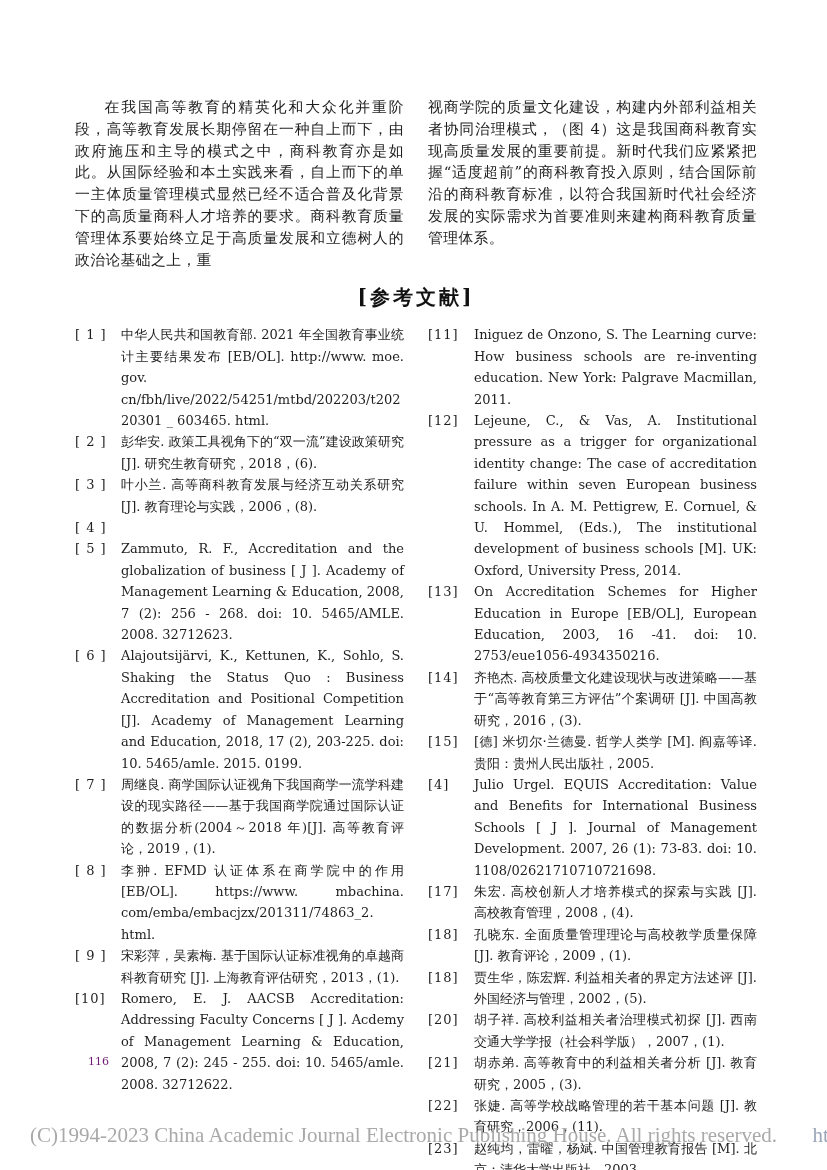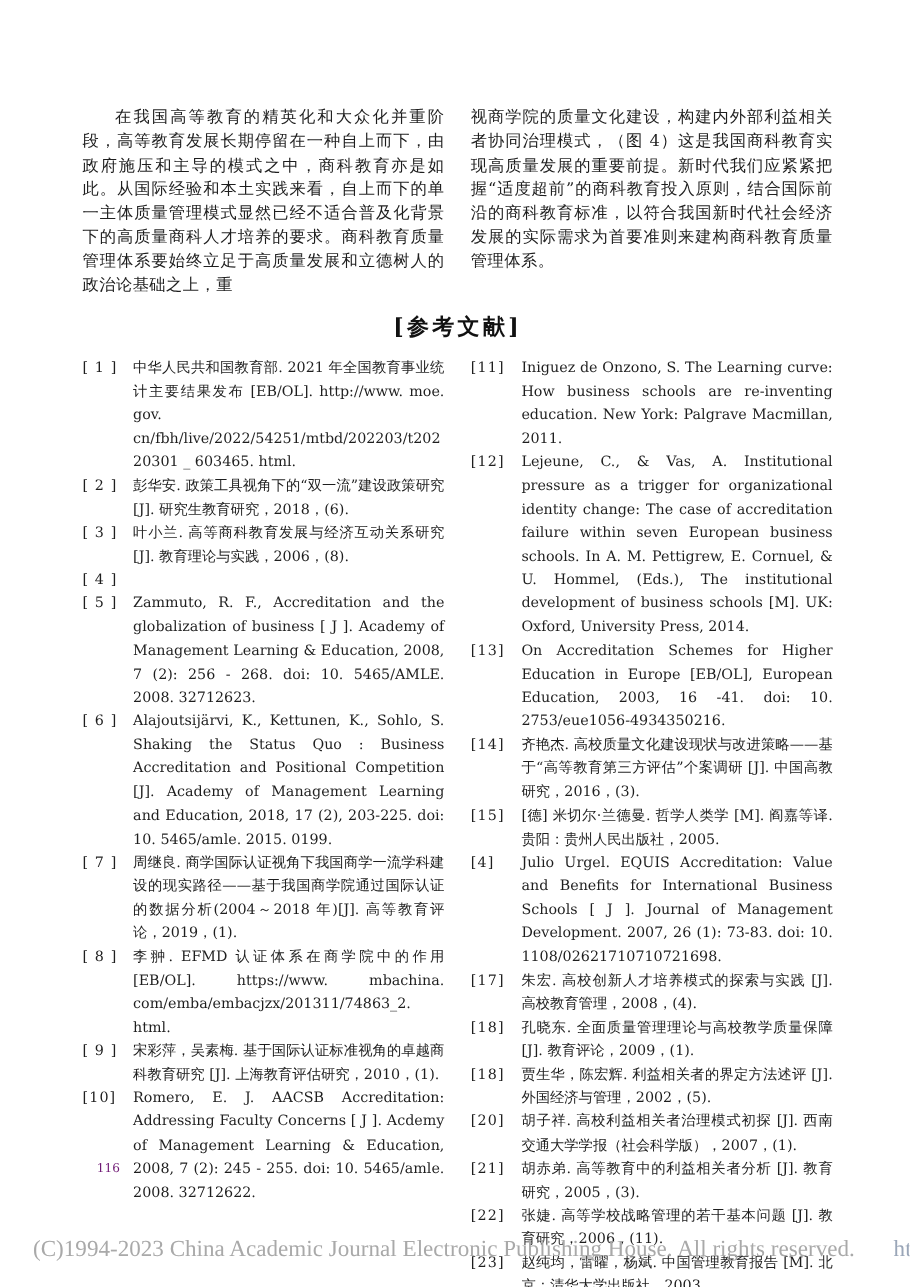--- a/index.html
+++ b/index.html
@@ -136,21 +136,21 @@
           <div class="ref-item">
             <span class="ref-label">[ 7 ]</span>
             <div class="ref-text">周继良. 商学国际认证视角下我国商学一流学科建设的现实路径——基于我国商学院通过国际认证的数据分析(2004～2018 年)[J]. 高等教育评论，2019，(1).</div>
           </div>
           <div class="ref-item">
             <span class="ref-label">[ 8 ]</span>
             <div class="ref-text">李翀. EFMD 认证体系在商学院中的作用 [EB/OL]. https://www. mbachina. com/emba/embacjzx/201311/74863_2. html.</div>
           </div>
           <div class="ref-item">
             <span class="ref-label">[ 9 ]</span>
-            <div class="ref-text">宋彩萍，吴素梅. 基于国际认证标准视角的卓越商科教育研究 [J]. 上海教育评估研究，2010，(1).</div>
+            <div class="ref-text">宋彩萍，吴素梅. 基于国际认证标准视角的卓越商科教育研究 [J]. 上海教育评估研究，2013，(1).</div>
           </div>
           <div class="ref-item">
             <span class="ref-label">[10]</span>
             <div class="ref-text">Romero, E. J. AACSB Accreditation: Addressing Faculty Concerns [ J ]. Acdemy of Management Learning &amp; Education, 2008, 7 (2): 245 - 255. doi: 10. 5465/amle. 2008. 32712622.</div>
           </div>
         </div>
       <div class="ref-col" id="refs-right">
           <div class="ref-item">
             <span class="ref-label">[11]</span>
             <div class="ref-text">Iniguez de Onzono, S. The Learning curve: How business schools are re-inventing education. New York: Palgrave Macmillan, 2011.</div>

